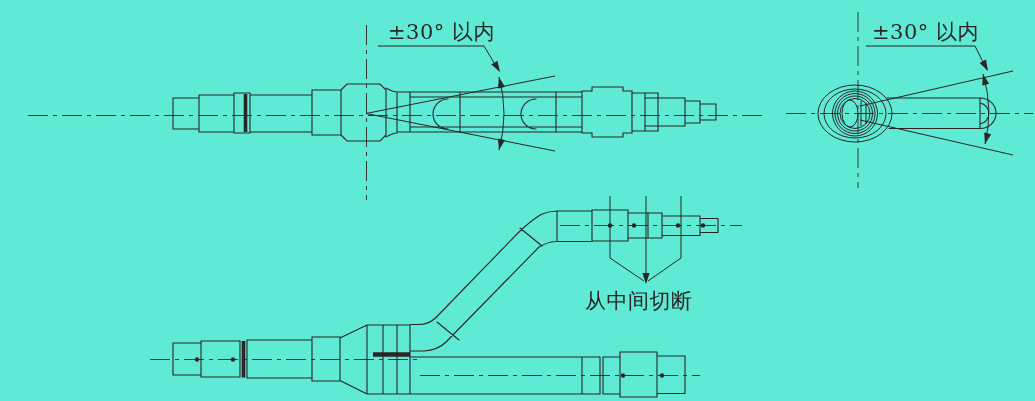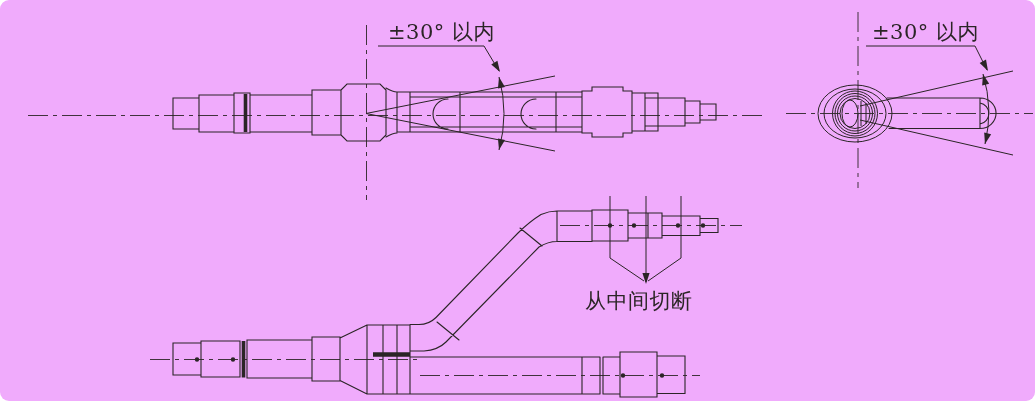--- a/index.html
+++ b/index.html
@@ -1,16 +1,16 @@
 <!DOCTYPE html>
 <html><head>
 <meta charset="utf-8">
 <style>
   html,body{margin:0;padding:0;background:#ffffff;}
-  .stage{position:relative;width:1035px;height:401px;background:#f0abfc;overflow:hidden;border-radius:9px;}
+  .stage{position:relative;width:1035px;height:401px;background:#5eead4;overflow:hidden;}
   svg{display:block;}
   .ln{fill:none;stroke:#2b2526;stroke-width:1.1;stroke-linecap:round;}
   .cl{fill:none;stroke:#2b2526;stroke-width:0.9;stroke-dasharray:20 5 4 5;}
   .thin{fill:none;stroke:#2b2526;stroke-width:1;}
   .thick{fill:none;stroke:#2b2526;stroke-width:3.6;}
   .thick2{fill:none;stroke:#2b2526;stroke-width:4.4;}
   .ar{fill:#2b2526;stroke:none;}
   .dot{fill:#2b2526;stroke:none;}
   .txt{fill:#2b2526;stroke:none;font-family:"DejaVu Serif","Liberation Serif",serif;font-size:21px;letter-spacing:0.5px;}
 </style>

